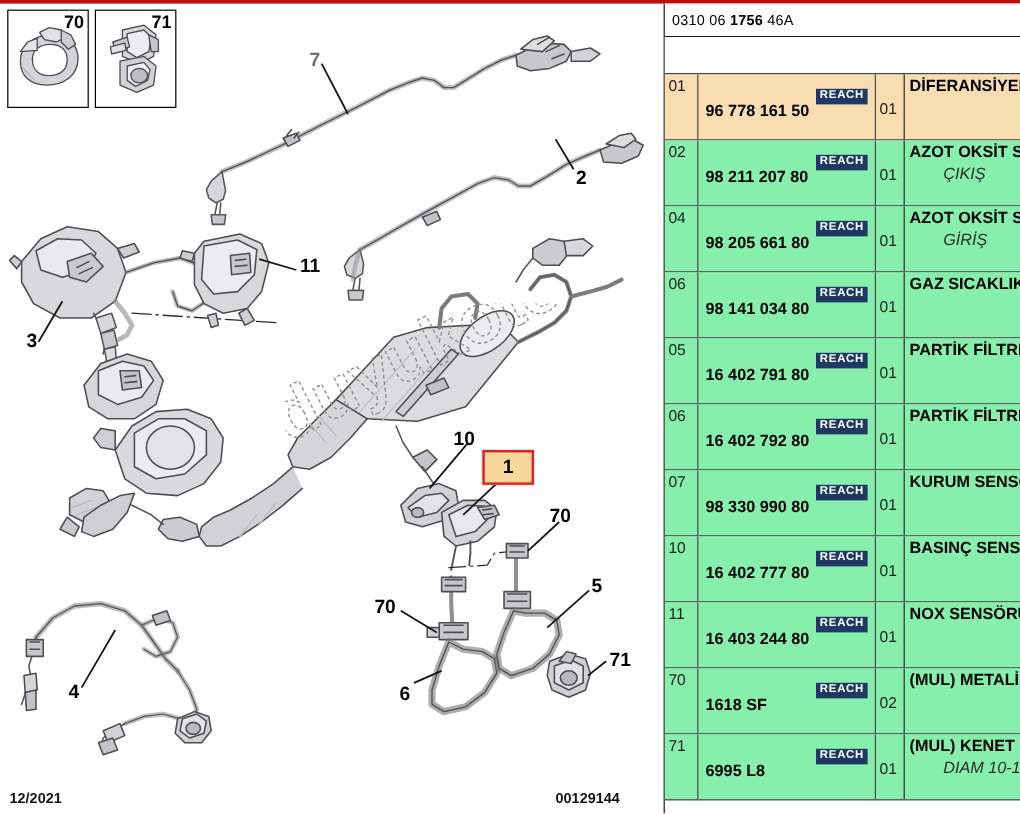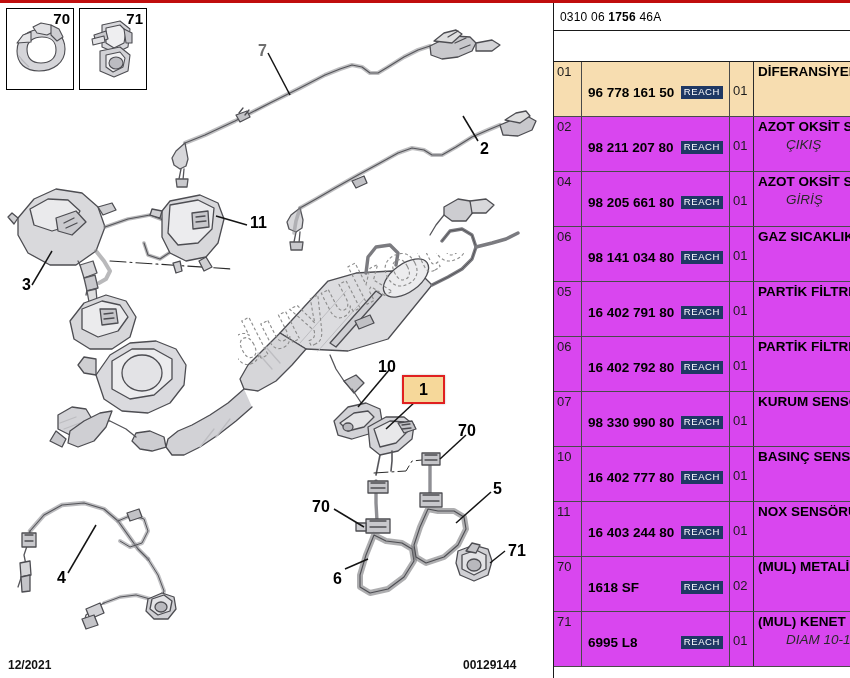--- a/index.html
+++ b/index.html
@@ -83,39 +83,39 @@
     display:flex; align-items:center; padding-left:6px;
     font-size:12px; color:#000; letter-spacing:.2px;
   }
   .ref-head b { font-weight:bold; }
   .spacer-row { height:31px; border-bottom:1.5px solid #1a1a1a; background:#fff; }
 
   .rows { position:relative; }
   .prow {
     display:flex; height:55px;
     border-bottom:1.2px solid #4a4a4a;
-    background:#d946ef; position:relative;
+    background:#86efac; position:relative;
   }
   .prow.hl { background:#f7ddb0; }
   .c-idx {
     width:28px; border-right:1.2px solid #4a4a4a;
     font-size:13px; color:#1b1b1b; padding:2px 0 0 3px;
   }
   .c-part {
     width:148px; border-right:1.2px solid #4a4a4a;
     position:relative;
   }
   .c-part .pn {
     position:absolute; left:6px; bottom:16px;
     font-size:13.5px; font-weight:bold; color:#000; white-space:nowrap;
   }
   .c-part .reach {
-    position:absolute; right:6px; bottom:17px;
+    position:absolute; right:6px; bottom:29px;
     background:#1f3864; color:#fff;
-    font-size:9.5px; font-weight:normal; letter-spacing:.6px;
+    font-size:9.5px; font-weight:bold; letter-spacing:.6px;
     padding:1px 3px 1px 3px; line-height:1.15;
   }
   .c-qty {
     width:24px; border-right:1.6px solid #2b2b2b;
     position:relative;
   }
   .c-qty span {
     position:absolute; left:3px; bottom:18px;
     font-size:13px; color:#1b1b1b;
   }

